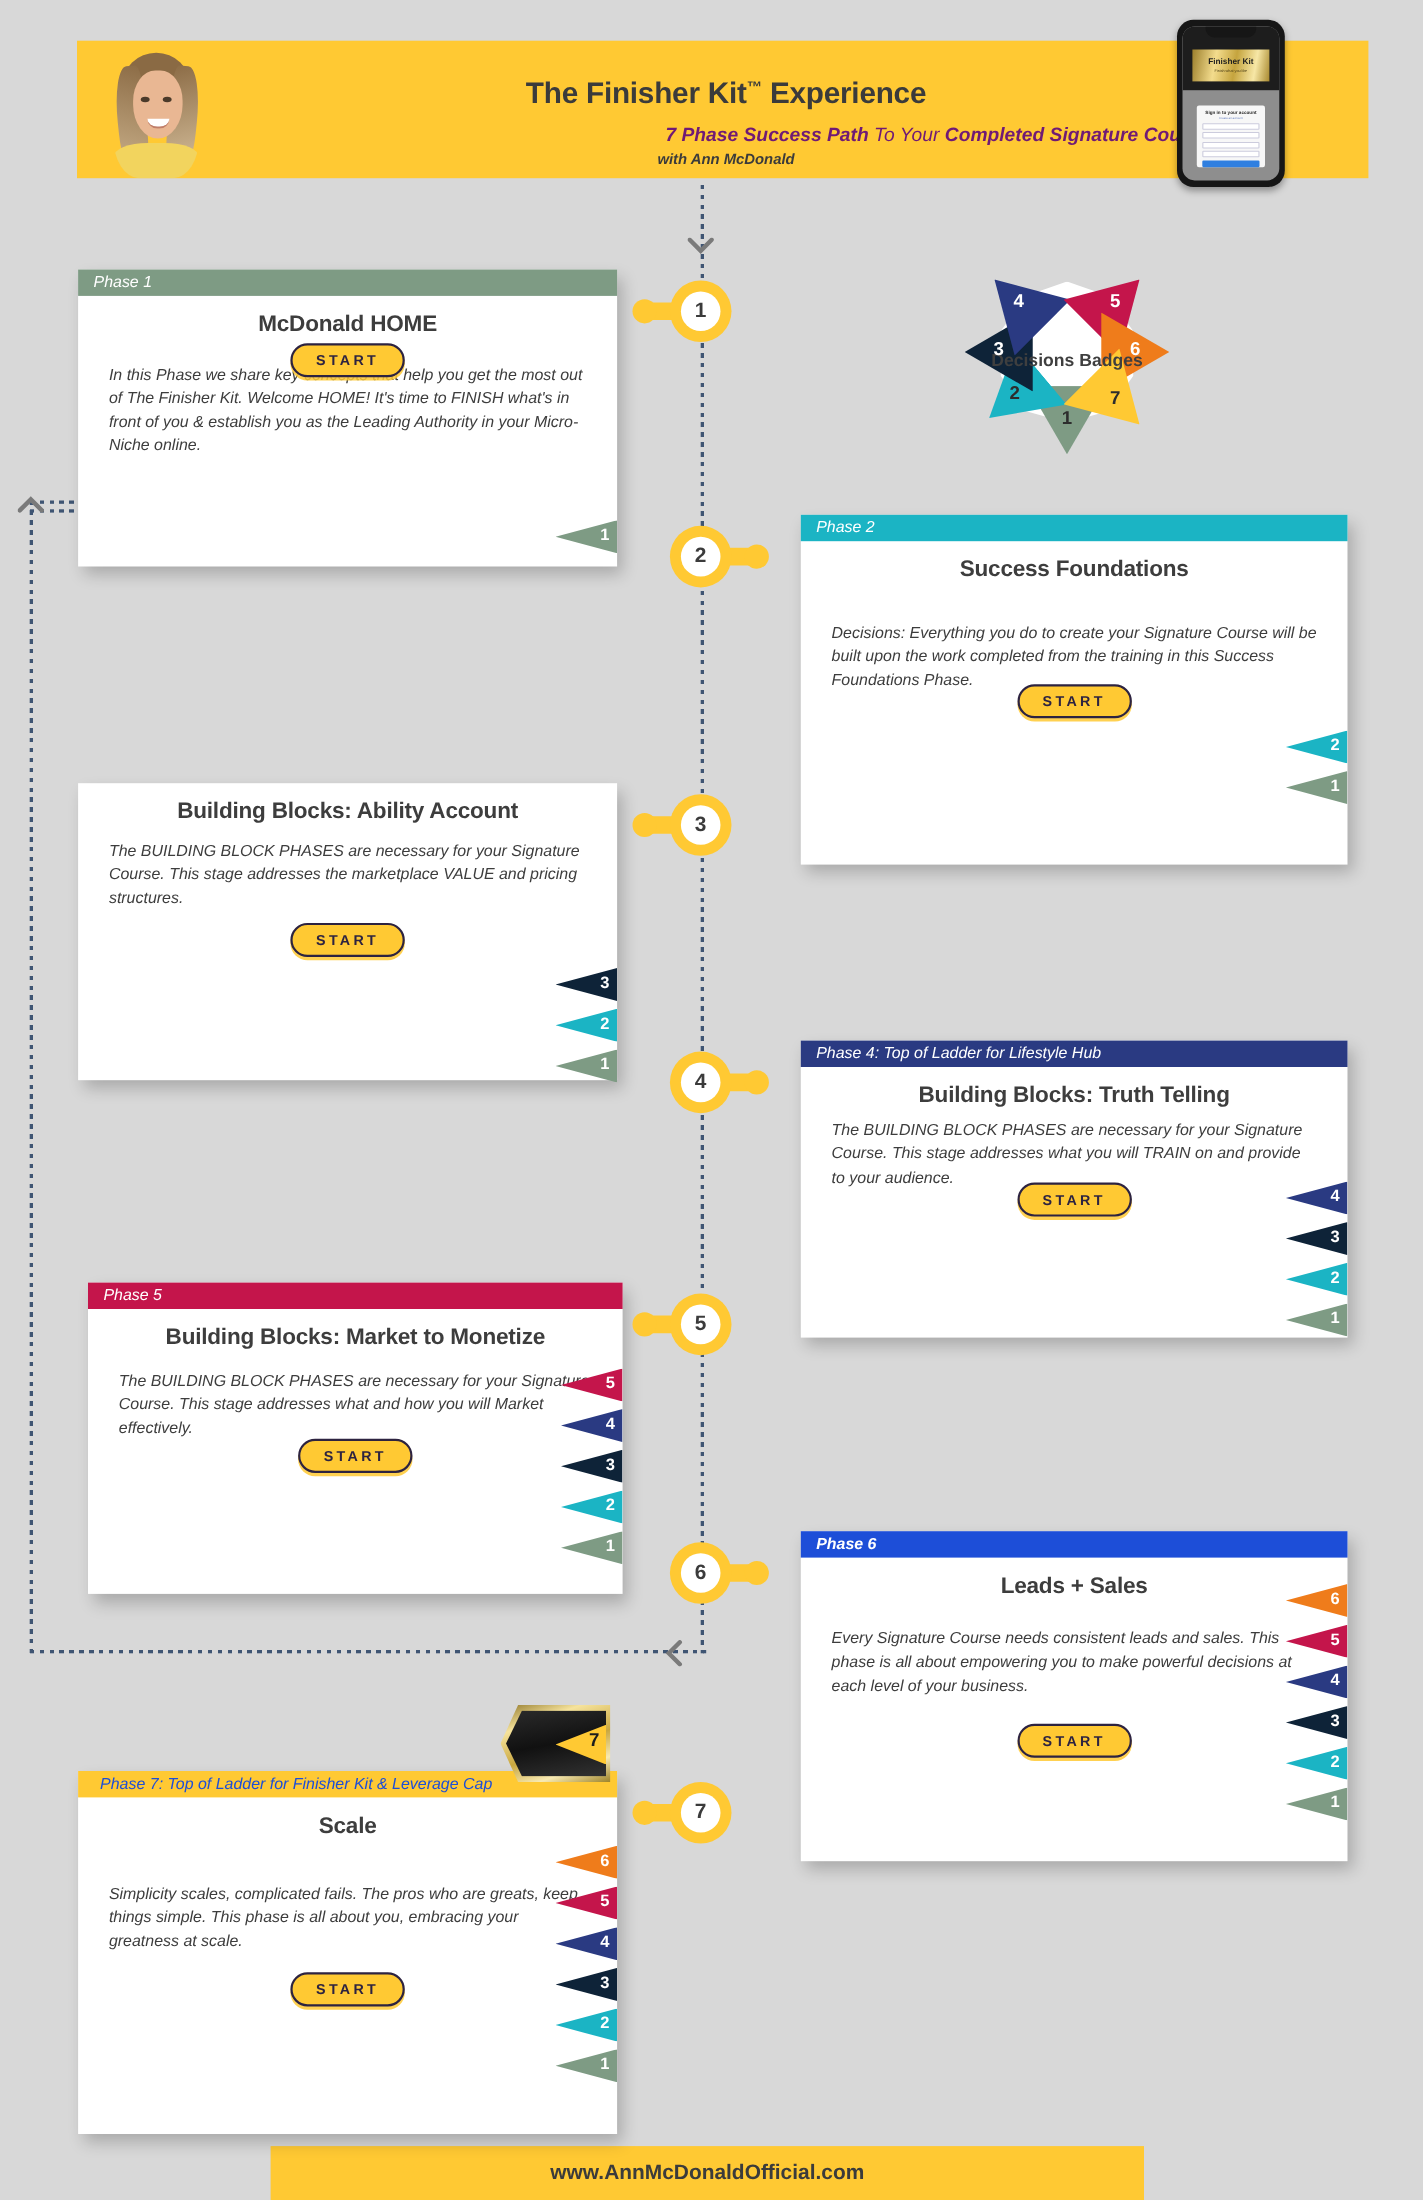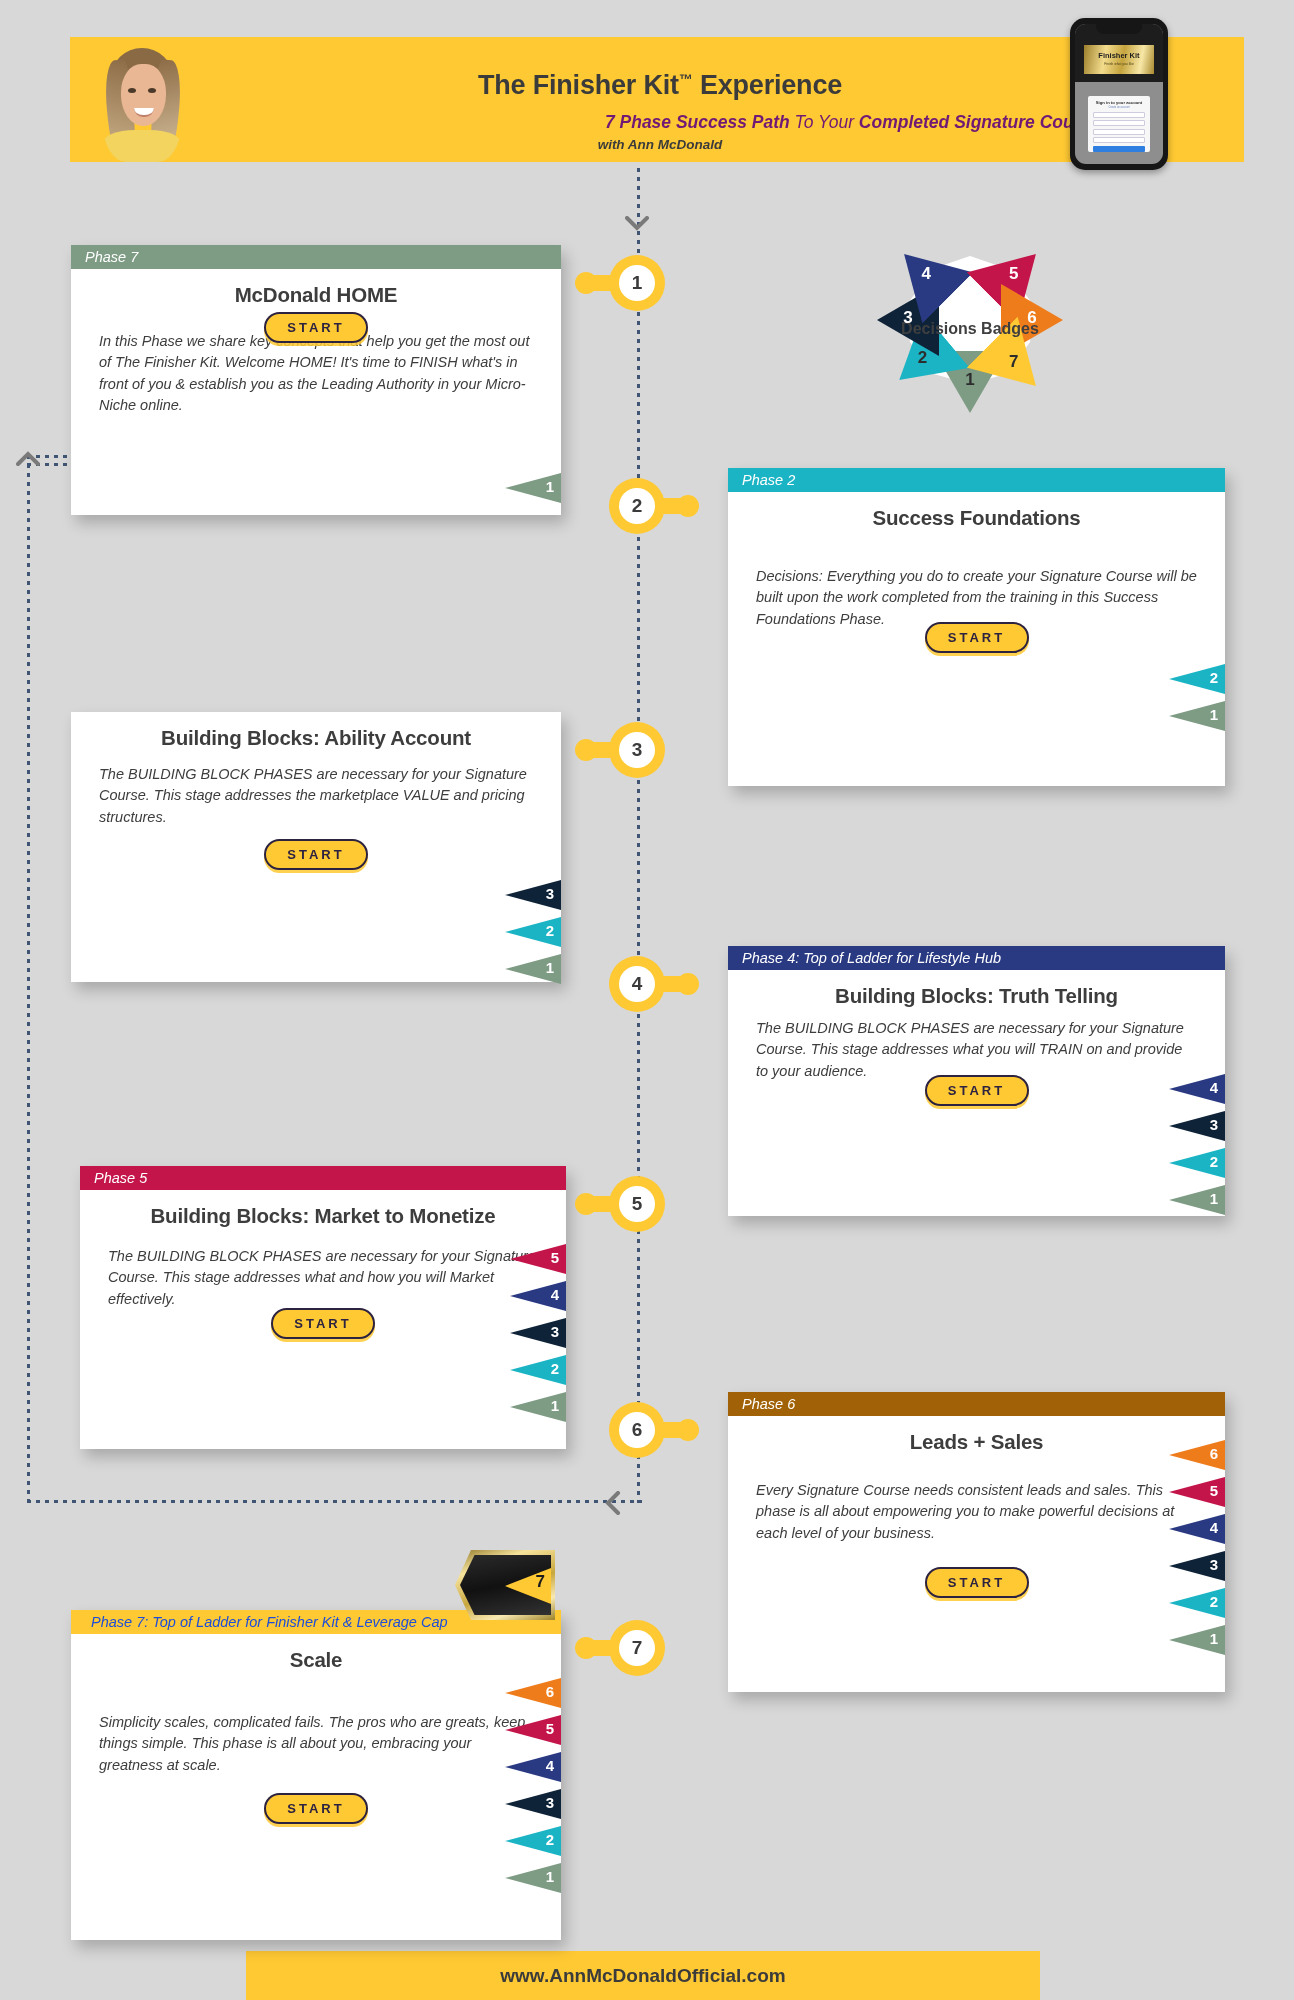--- a/index.html
+++ b/index.html
@@ -281,21 +281,21 @@
     <div style="position: absolute; width: 72px; height: 62px; left: 115.841px; top: 3.15938px; background: rgb(196, 21, 75); clip-path: polygon(0px 0px, 100% 0px, 50% 100%); transform: rotate(225deg); z-index: 2;"></div>
     <div style="position: absolute; left: 144.841px; top: 22.1594px; width: 14px; text-align: center; font-size: 17px; font-weight: bold; color: rgb(255, 255, 255); z-index: 7;">5</div>
     <div style="position: absolute; width: 72px; height: 62px; left: 134px; top: 47px; background: rgb(239, 124, 27); clip-path: polygon(0px 0px, 100% 0px, 50% 100%); transform: rotate(270deg); z-index: 2;"></div>
     <div style="position: absolute; left: 163px; top: 66px; width: 14px; text-align: center; font-size: 17px; font-weight: bold; color: rgb(255, 255, 255); z-index: 7;">6</div>
     <div style="position: absolute; width: 72px; height: 62px; left: 115.841px; top: 90.8406px; background: rgb(255, 201, 51); clip-path: polygon(0px 0px, 100% 0px, 50% 100%); transform: rotate(315deg); z-index: 2;"></div>
     <div style="position: absolute; left: 144.841px; top: 109.841px; width: 14px; text-align: center; font-size: 17px; font-weight: bold; color: rgb(45, 45, 45); z-index: 7;">7</div>
   </div>
 
 <div id="cards-layer">
     <div class="card" style="left: 71px; top: 245px; width: 490px; height: 270px;">
-      <div class="phase-bar" style="background: rgb(126, 155, 132);">Phase 7</div>
+      <div class="phase-bar" style="background: rgb(126, 155, 132);">Phase 1</div>
       <div class="title">McDonald HOME</div>
       <div class="body" style="margin-top: 24px;">In this Phase we share key concepts that help you get the most out of The Finisher Kit. Welcome HOME! It's time to FINISH what's in front of you &amp; establish you as the Leading Authority in your Micro-Niche online.</div>
       <div class="start-btn" style="bottom: 172px;">START</div>
       <div class="flag" style="top: 228px;">
         <div class="tri" style="background: rgb(126, 155, 132);"></div>
         <div class="n" style="color: rgb(255, 255, 255);">1</div>
       </div>
     </div>
     <div class="marker left" style="left: 609px; top: 255px;">
       <div class="tail"></div>
@@ -405,21 +405,21 @@
       </div>
     </div>
     <div class="marker left" style="left: 609px; top: 1176px;">
       <div class="tail"></div>
       <div class="knob"></div>
       <div class="ring">
         <div class="inner">5</div>
       </div>
     </div>
     <div class="card" style="left: 728px; top: 1392px; width: 497px; height: 300px;">
-      <div class="phase-bar" style="background: #a16207;">Phase 6</div>
+      <div class="phase-bar" style="background: #1d4ed8; font-weight: bold;">Phase 6</div>
       <div class="title">Leads + Sales</div>
       <div class="body" style="margin-top: 26px;">Every Signature Course needs consistent leads and sales. This phase is all about empowering you to make powerful decisions at each level of your business.</div>
       <div class="start-btn" style="bottom: 94px;">START</div>
       <div class="flag" style="top: 48px;">
         <div class="tri" style="background: rgb(239, 124, 27);"></div>
         <div class="n" style="color: rgb(255, 255, 255);">6</div>
       </div>
       <div class="flag" style="top: 85px;">
         <div class="tri" style="background: rgb(196, 21, 75);"></div>
         <div class="n" style="color: rgb(255, 255, 255);">5</div>

